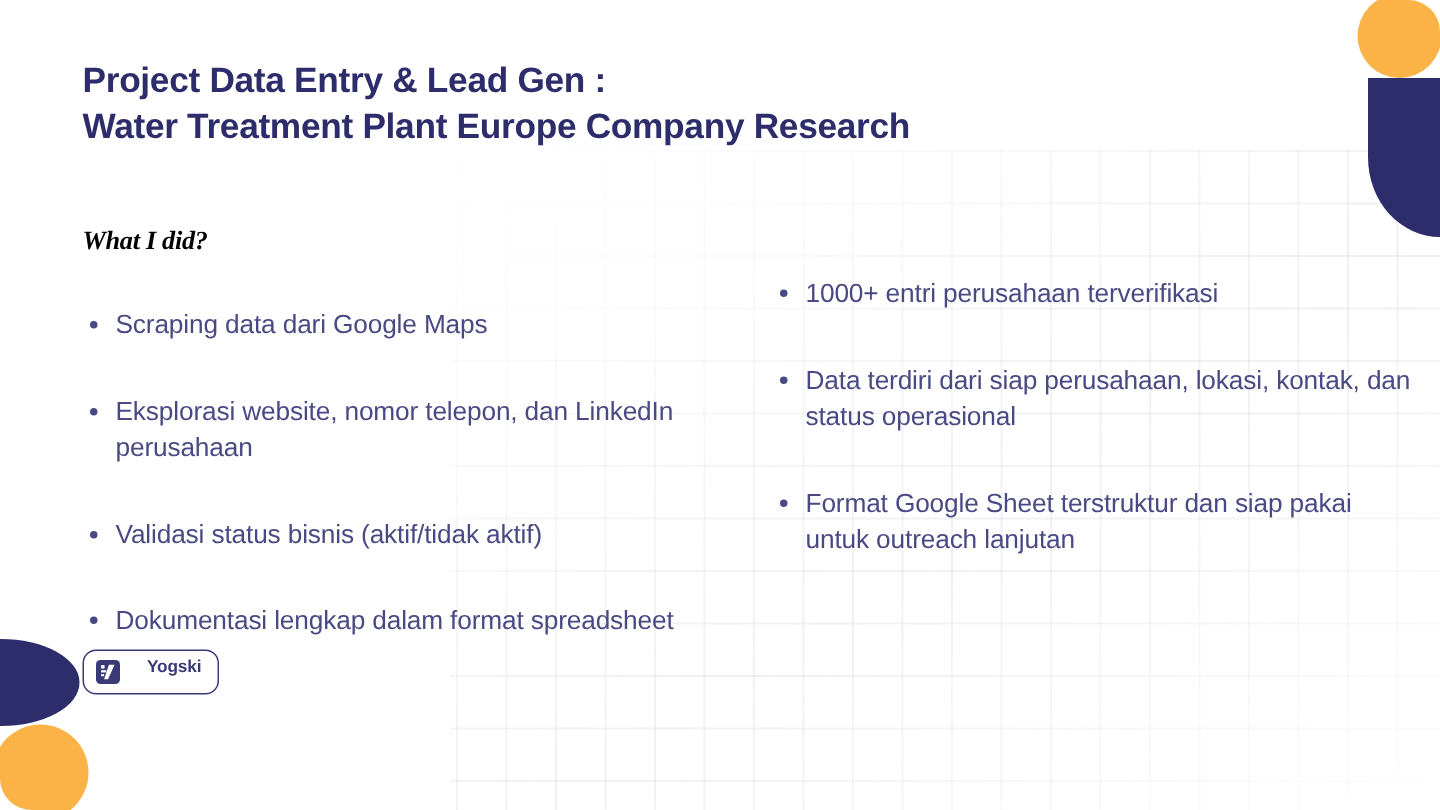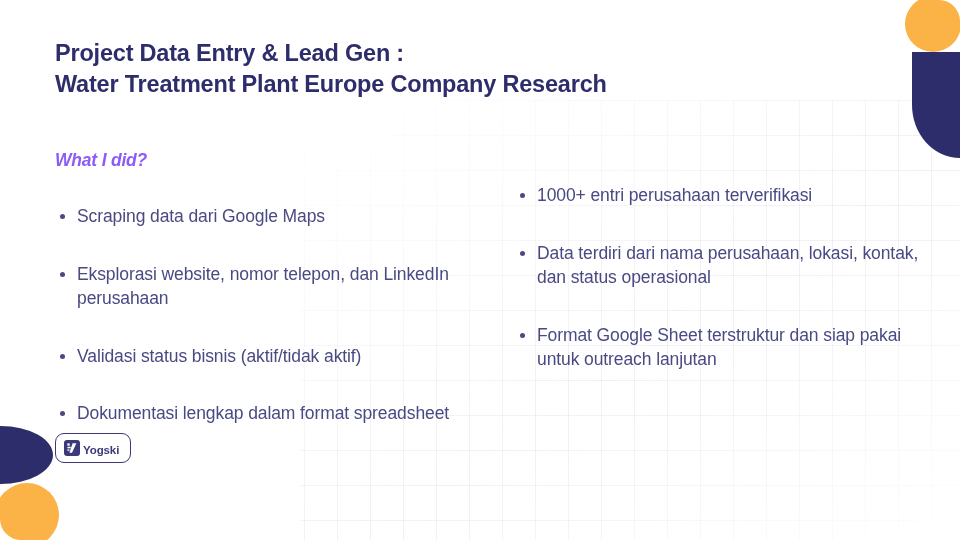--- a/index.html
+++ b/index.html
@@ -85,23 +85,24 @@
     position: absolute;
     top: 150px;
   }
   .col-left  { left: 55px;  width: 440px; }
   .col-right { left: 515px; width: 430px; }
 
   .col-heading {
     font-size: 17.5px;
     font-weight: 700;
     font-style: italic;
-    color: #8b5cf6;
+    color: #000000;
     letter-spacing: -0.2px;
     margin-bottom: 9px;
+    font-family: Liberation Serif, serif;
   }
 
   ul.bullets { list-style: none; }
   ul.bullets li {
     position: relative;
     padding-left: 22px;
     font-size: 17.5px;
     line-height: 24.5px;
     color: #494984;
     letter-spacing: -0.1px;
@@ -115,22 +116,22 @@
     width: 5px; height: 5px;
     border-radius: 50%;
     background: #494984;
   }
 
   
   .logo-badge {
     position: absolute;
     left: 55px; top: 433px;
     display: flex;
-    align-items: flex-end;
-    gap: 3px;
+    align-items: flex-start;
+    gap: 18px;
     padding: 6px 11px 6px 8px;
     background: #ffffff;
     border: 1.6px solid #3B3A78;
     border-radius: 9px;
   }
   .logo-mark {
     width: 16px; height: 16px;
     border-radius: 3px;
     background: #3B3A78;
     display: flex;
@@ -170,21 +171,21 @@
       <li>Scraping data dari Google Maps</li>
       <li>Eksplorasi website, nomor telepon, dan LinkedIn perusahaan</li>
       <li>Validasi status bisnis (aktif/tidak aktif)</li>
       <li>Dokumentasi lengkap dalam format spreadsheet</li>
     </ul>
   </div>
 
   <div class="col col-right">
     <ul class="bullets">
       <li>1000+ entri perusahaan terverifikasi</li>
-      <li>Data terdiri dari nama perusahaan, lokasi, kontak, dan status operasional</li>
+      <li>Data terdiri dari siap perusahaan, lokasi, kontak, dan status operasional</li>
       <li>Format Google Sheet terstruktur dan siap pakai untuk outreach lanjutan</li>
     </ul>
   </div>
 
   <div class="logo-badge">
     <span class="logo-mark">
       <svg width="12" height="12" viewBox="0 0 12 12" aria-hidden="true">
         <path d="M6.6 1.2 L10.4 1.2 L6.0 10.8 L3.4 10.8 Z" fill="#ffffff"></path>
         <rect x="1.4" y="1.4" width="2.3" height="2.3" fill="#ffffff"></rect>
         <rect x="1.4" y="4.8" width="3.4" height="1.5" fill="#ffffff"></rect>

